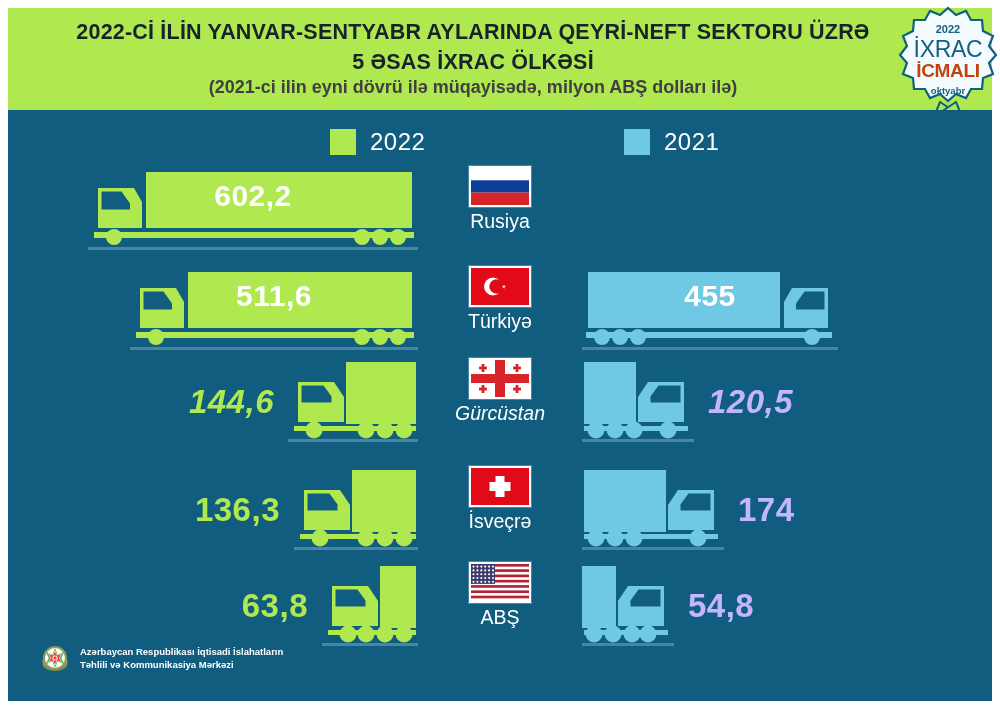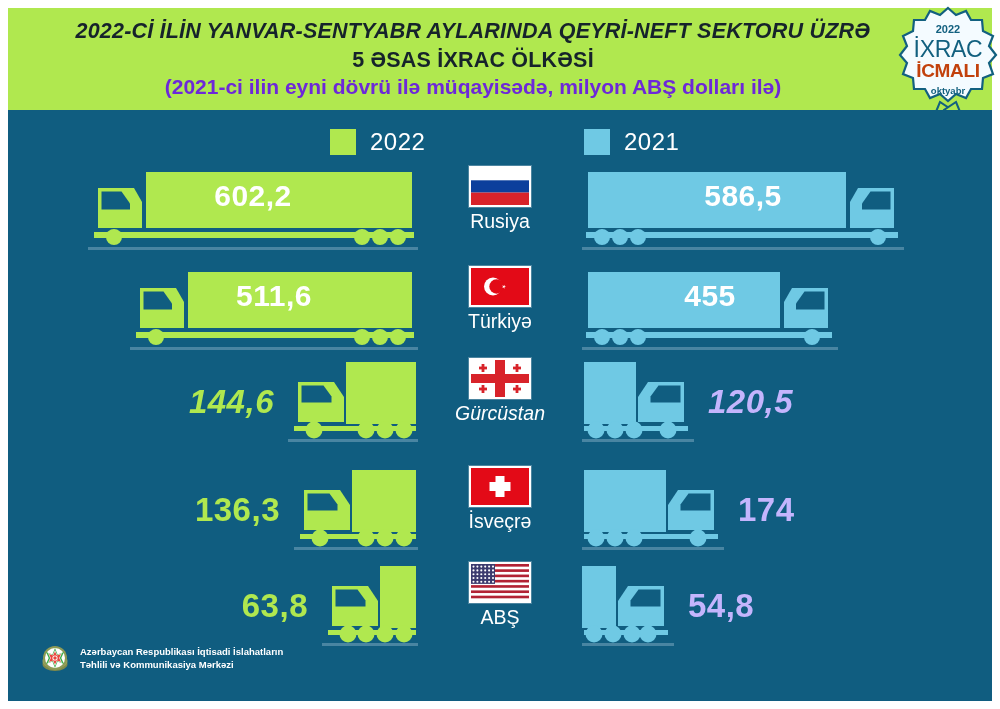--- a/index.html
+++ b/index.html
@@ -5,42 +5,42 @@
   html,body{margin:0;padding:0;background:#ffffff;}
   body{width:1000px;height:709px;font-family:"Liberation Sans",sans-serif;overflow:hidden;}
   .page{position:relative;width:1000px;height:709px;background:#ffffff;}
 
   
   .header{position:absolute;left:8px;top:8px;width:984px;height:102px;background:#aee martin;}
   .header{background:#b0e84f;}
   .header-inner{position:absolute;left:0;top:0;width:900px;height:102px;
     display:flex;flex-direction:column;align-items:center;justify-content:center;
     padding-left:30px;box-sizing:border-box;}
-  .h-l1{color:#16232b;font-size:21.5px;font-weight:bold;letter-spacing:.2px;line-height:1.18;text-align:center;font-style:italic;}
+  .h-l1{color:#16232b;font-size:21.5px;font-weight:bold;letter-spacing:.2px;line-height:1.18;text-align:center;}
   .h-l2{color:#16232b;font-size:21.5px;font-weight:bold;letter-spacing:.2px;line-height:1.18;text-align:center;margin-top:4px;}
-  .h-l3{color:#6d28d9;font-size:21px;font-weight:bold;text-align:center;margin-top:2px;}
+  .h-l3{color:#404040;font-size:18px;font-weight:bold;text-align:center;margin-top:2px;}
 
   
   .badge{position:absolute;left:898px;top:6px;width:100px;height:132px;}
   .badge svg{position:absolute;left:0;top:0;}
   .badge-text{position:absolute;left:0;top:0;width:100px;height:108px;
     display:flex;flex-direction:column;align-items:center;justify-content:center;pointer-events:none;}
   .b-year{color:#12607f;font-size:11px;font-weight:bold;line-height:1;}
   .b-main1{color:#12607f;font-size:23px;font-weight:normal;line-height:1.02;letter-spacing:-.3px;margin-top:3px;}
   .b-main2{color:#c2410c;font-size:19px;font-weight:bold;line-height:1.02;letter-spacing:-.3px;}
   .b-month{color:#12607f;font-size:9.5px;font-weight:bold;margin-top:5px;}
 
   
   .panel{position:absolute;left:8px;top:110px;width:984px;height:591px;background:#105d80;}
 
   
   .legend{position:absolute;left:0;top:18px;width:984px;height:34px;}
   .legend-item{position:absolute;display:flex;align-items:center;gap:14px;}
   .lg-2022{left:322px;top:0;}
-  .lg-2021{left:576px;top:0;}
+  .lg-2021{left:616px;top:0;}
   .sw{width:26px;height:26px;display:block;}
   .sw-green{background:#b0e84f;}
   .sw-blue{background:#6fc9e4;}
   .lg-label{color:#ffffff;font-size:24px;letter-spacing:.5px;}
 
   
   .row{position:absolute;left:0;width:984px;height:96px;}
   .r0{top:52px;padding-left:28px;} .r1{top:152px;text-align:right;} .r2{top:244px;font-style:italic;} .r3{top:352px;} .r4{top:448px;}
 
   
@@ -136,42 +136,20 @@
               </div>
             </div>
           </div>
           <div class="country">
             <div class="flag"><svg width="58" height="37" viewBox="0 0 58 37">
                 <rect width="58" height="12.3" fill="#ffffff"></rect>
                 <rect y="12.3" width="58" height="12.3" fill="#0c3f9c"></rect>
                 <rect y="24.6" width="58" height="12.4" fill="#d8232a"></rect>
               </svg></div>
             <div class="cname">Rusiya</div>
-          </div>
-          <div class="side side-right">
-            <div class="sideflex">
-              <div class="truckwrap">
-                <svg width="322" height="84" viewBox="0 0 322 84">
-                  <g transform="translate(322,0) scale(-1,1)">
-                    <rect x="58" y="4" width="258" height="56" fill="#6fc9e4"></rect>
-                    <rect x="6" y="64" width="312" height="6" fill="#6fc9e4"></rect>
-                    <path d="M10 20 h36 v40 h-36 z" fill="#6fc9e4"></path>
-                    <path d="M12 22 h22 l10 13 v8 h-32 z" fill="#105d80"></path>
-                    <path d="M10 20 h36 l8 14 v26 h-44 z" fill="#6fc9e4"></path>
-                    <path d="M13.5 23.5 h20 l8.5 12 v6 h-28.5 z" fill="#105d80"></path>
-                    <circle cx="26" cy="69" r="8" fill="#6fc9e4"></circle>
-                    <circle cx="302" cy="69" r="8" fill="#6fc9e4"></circle>
-                    <circle cx="284" cy="69" r="8" fill="#6fc9e4"></circle>
-                    <circle cx="266" cy="69" r="8" fill="#6fc9e4"></circle>
-                    <rect x="0" y="79" width="322" height="3" fill="#5c93ad" opacity=".75"></rect>
-                  </g>
-                </svg>
-                <div class="invalue">586,5</div>
-              </div>
-            </div>
           </div>
         </div>
         <div class="row r1">
           <div class="side side-left">
             <div class="sideflex">
               <div class="truckwrap">
                 <svg width="288" height="84" viewBox="0 0 288 84">
                   <g>
                     <rect x="58" y="4" width="224" height="56" fill="#b0e84f"></rect>
                     <rect x="6" y="64" width="278" height="6" fill="#b0e84f"></rect>

